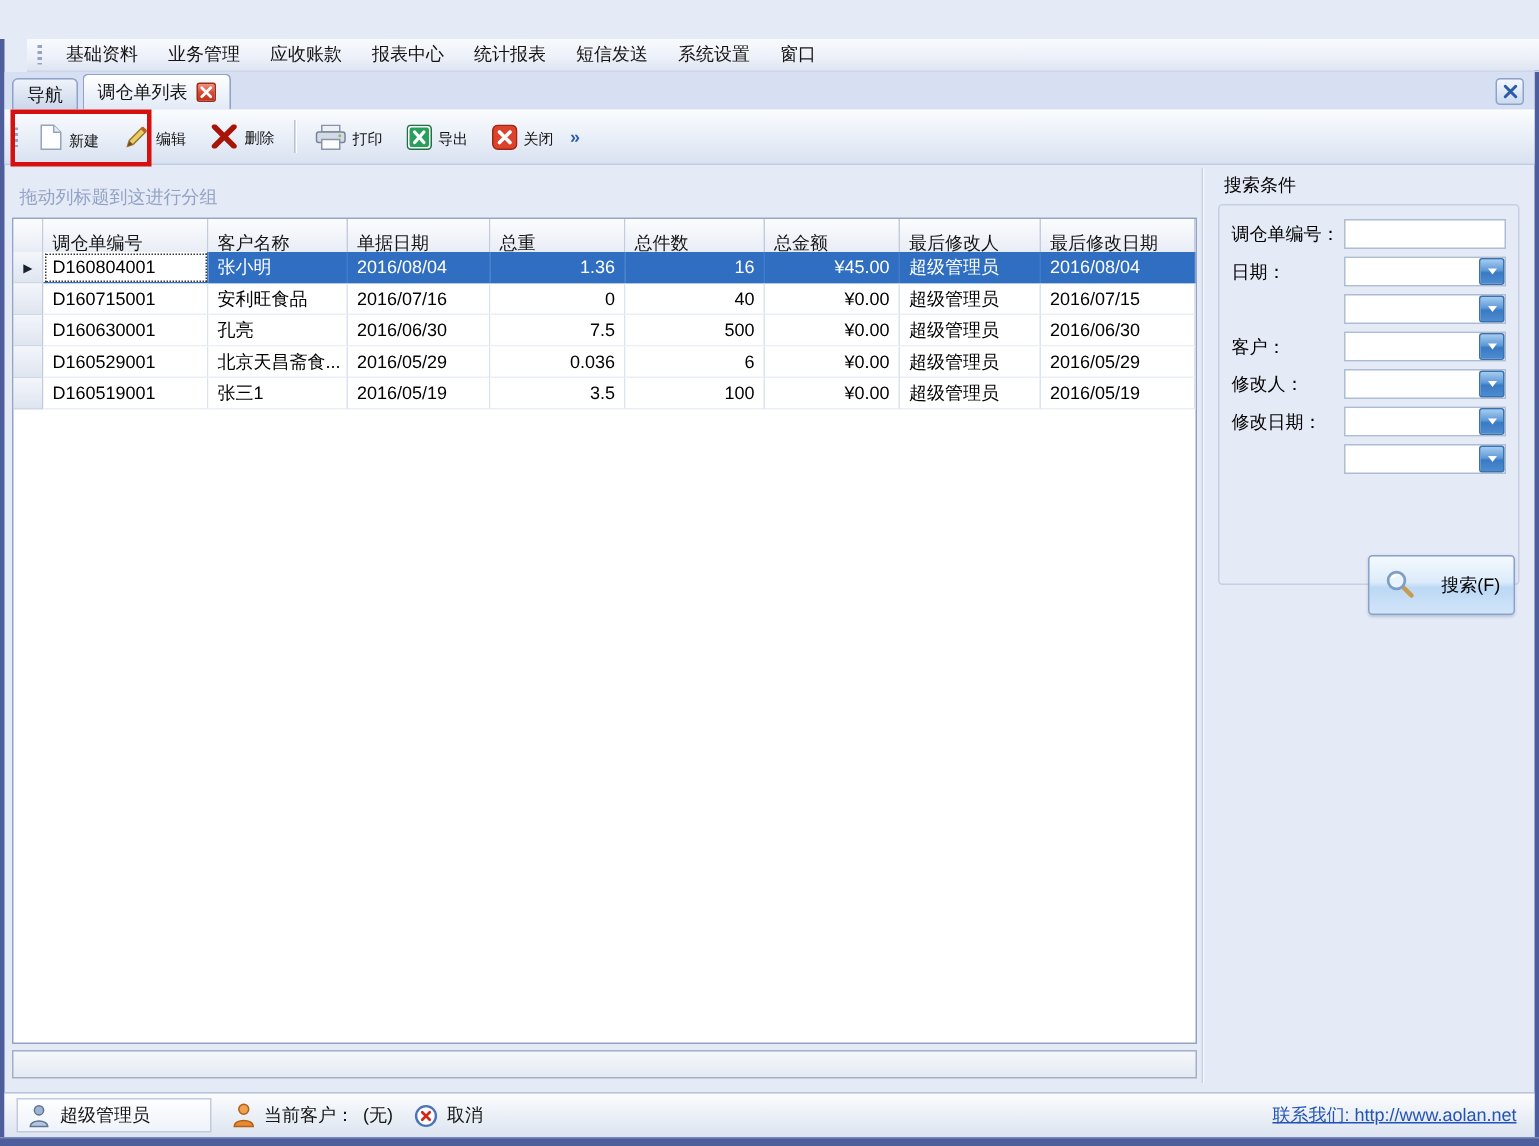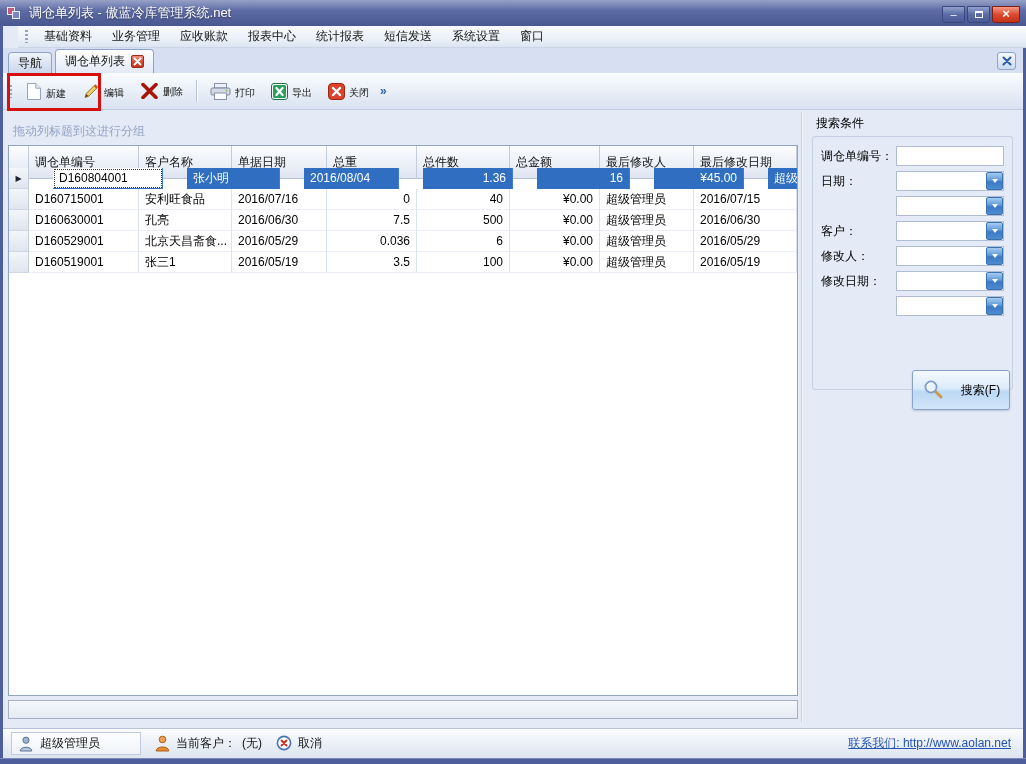--- a/index.html
+++ b/index.html
@@ -72,21 +72,21 @@
   .gcell { flex:none; font-size:12px; color:#000; background:#fff; display:flex; align-items:center;
     padding:0 6px; border-right:1px solid #DCE3F0; border-bottom:1px solid #EAEFF7;
     overflow:hidden; white-space:nowrap; }
   .gcell.ind { background:linear-gradient(#F3F6FA,#DFE5F0); border-right:1px solid #C3CCDD;
     border-bottom:1px solid #CED7E5; justify-content:center; padding:0; color:#1A2230; font-size:8px; }
   .w-ind { width:20px; }
   .col0 { width:110px; } .col1 { width:93px; } .col2 { width:95px; }
   .col3 { width:90px; } .col4 { width:93px; } .col5 { width:90px; }
   .col6 { width:94px; } .col7 { width:103px; }
   .gcell.col3,.gcell.col4,.gcell.col5 { justify-content:flex-end; }
-  .grow.selected .gcell:not(.ind) { background:#2F6EC0; color:#fff; border-right-color:#3F7BCB; border-bottom-color:#2F6EC0;margin-left:24px; }
+  .grow.selected .gcell:not(.ind) { background:#2F6EC0; color:#fff; border-right-color:#3F7BCB; border-bottom-color:#2F6EC0; }
   .grow.selected .gcell.focuscell { background:#fff; color:#000; outline:1px dotted #3A3A3A; outline-offset:-2px; }
   .hscroll { position:absolute; left:8px; top:700px; width:790px; height:19px;
     border:1px solid #A6B0C4; background:linear-gradient(#F5F8FB,#E4EAF3); }
 
   
   .panel-sep { position:absolute; left:801px; top:112px; width:1px; height:610px; background:#C9D3E6; box-shadow:1px 0 0 #F2F5FA; }
   .sp-title { position:absolute; left:816px; top:115px; font-size:12px; font-weight:normal; color:#000; }
   .sp-box { position:absolute; left:812px; top:136px; width:201px; height:254px;
     border:1px solid #C6D0E2; border-radius:3px; padding-top:9px; }
   .sp-row { display:flex; align-items:center; height:20px; margin:0 8px 5px 8px; }
@@ -100,48 +100,30 @@
     background:linear-gradient(#F4F9FE,#DCEBFA 45%,#BCD8F4 55%,#D2E5F9);
     box-shadow:0 1px 2px rgba(60,80,130,.25);
     display:flex; align-items:center; justify-content:center; gap:17px; font-size:12px; color:#000; }
 
   
   .statusbar { position:absolute; left:3px; top:728px; width:1020px; height:30px;
     background:linear-gradient(#FBFCFE,#EAEFF6 55%,#DDE4F0); border-top:1px solid #B8C3D9;
     display:flex; align-items:center; font-size:12px; color:#141414; padding:0 8px; }
   .status-user-panel { display:flex; align-items:center; gap:7px; width:130px; height:23px;
     border:1px solid #C1CBDE; background:linear-gradient(#FDFEFF,#EFF3F9); padding:0 7px; }
-  .sb-item { display:flex; gap:6px; margin-left:14px; }
+  .sb-item { display:flex; align-items:center; gap:6px; margin-left:14px; }
   .status-link { margin-left:auto; font-size:12px; color:#2353B5; text-decoration:underline; padding-right:4px; }
 
   .icon { flex:none; display:inline-flex; }
 </style>
 </head>
 <body>
 
 <div class="window">
 
-  <div class="titlebar">
-    <span class="app-icon">
-        <span class="sq1"></span>
-        <span class="sq2"></span>
-      </span>
-    <span class="title-text">调仓单列表 - 傲蓝冷库管理系统.net</span>
-    <div class="win-btns">
-      <div class="win-btn">
-          <span>–</span>
-        </div>
-      <div class="win-btn">
-          <span class="max-glyph"></span>
-        </div>
-      <div class="win-btn close">
-          <span>×</span>
-        </div>
-    </div>
-  </div>
 
   <div class="frame-left"></div>
   <div class="frame-right"></div>
   <div class="frame-bottom"></div>
 
   <div class="menubar">
     <span class="grip"></span>
     <div class="menu-items">
         <div class="menu-item">基础资料</div>
         <div class="menu-item">业务管理</div>

